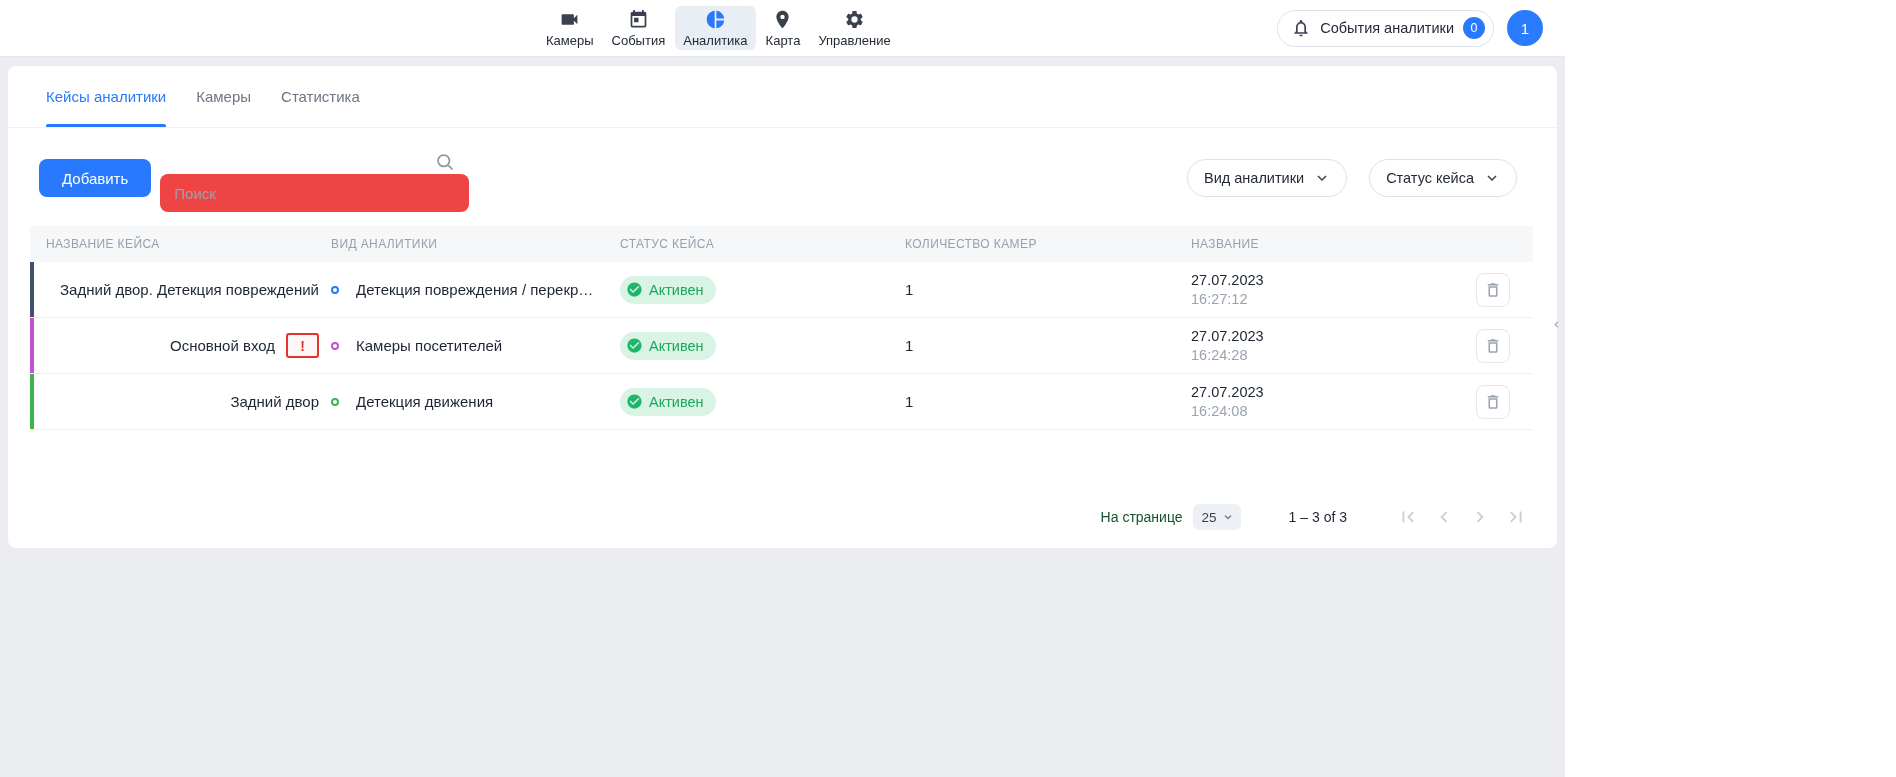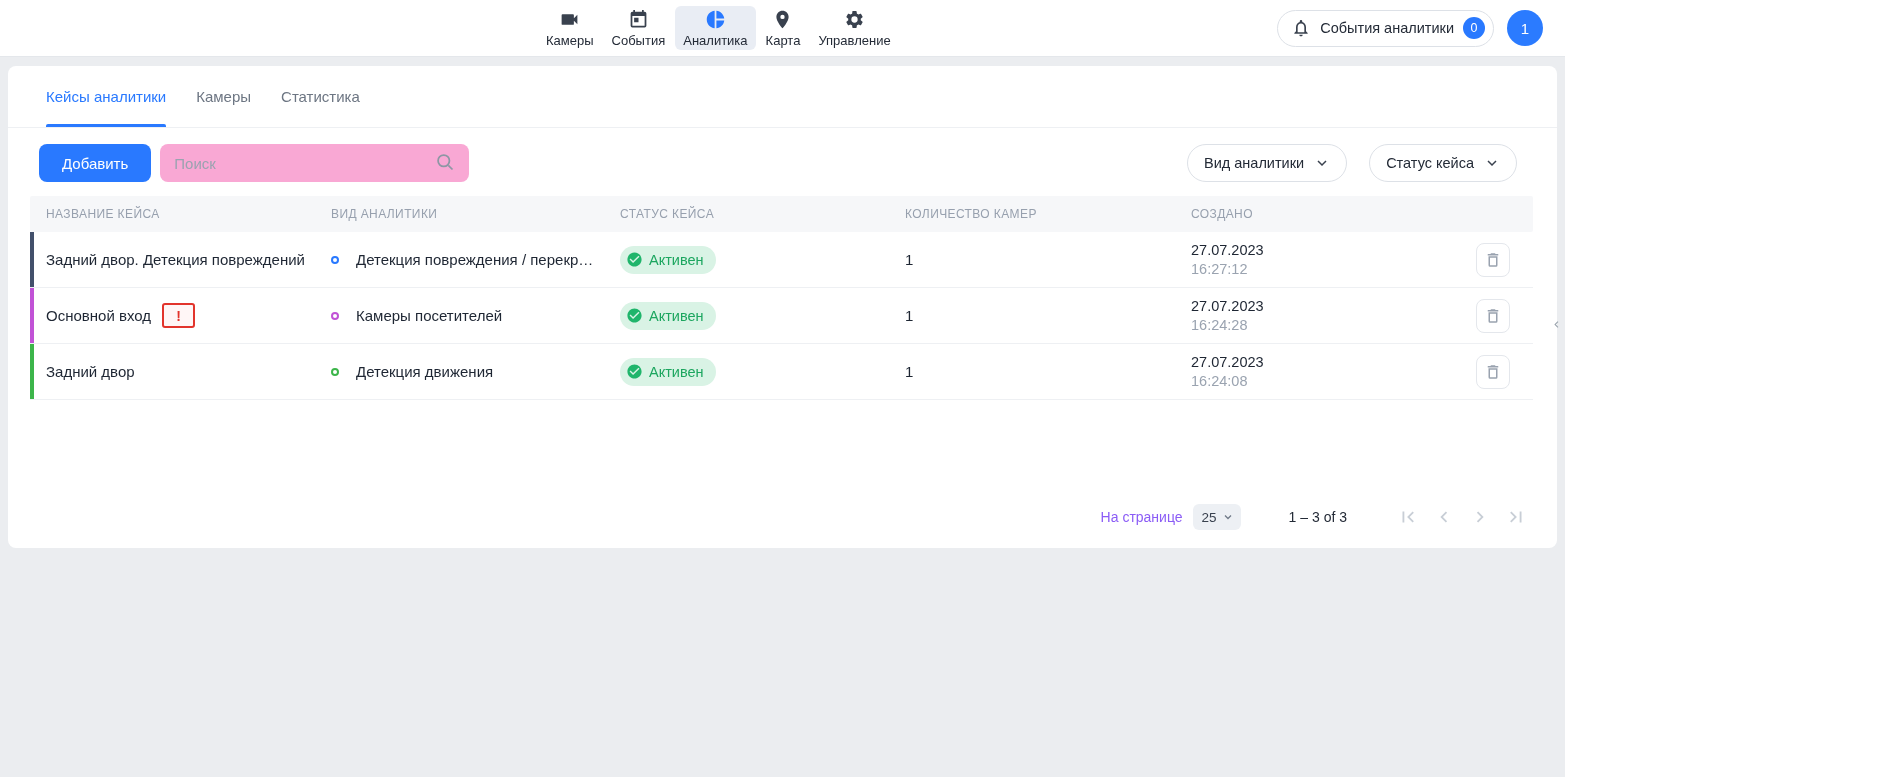--- a/index.html
+++ b/index.html
@@ -30,52 +30,52 @@
   .card { background:#fff; border-radius:8px; height:482px; display:flex; flex-direction:column; }
 
   .tabs { display:flex; gap:30px; padding:0 38px; height:62px; border-bottom:1px solid #eef0f3; flex:none; }
   .tab { position:relative; display:flex; align-items:center; font-size:15px; color:#6d7683; cursor:pointer; white-space:nowrap; }
   .tab.active { color:#2979ff; }
   .tab.active::after { content:""; position:absolute; left:0; right:0; bottom:0; height:3px; background:#2979ff; border-radius:2px 2px 0 0; }
 
   .toolbar { display:flex; align-items:center; margin:16px 40px 0 31px; flex:none; }
   .add-btn { height:38px; padding:0 23px; background:#2979ff; border:none; border-radius:8px; color:#fff; font-size:15px; cursor:pointer; font-family:inherit; }
   .search-box { position:relative; margin-left:9px; }
-  .search-input { width:309px; height:38px; background:#f9a8d4; border:none; border-radius:8px; padding:0 44px 0 14px; font-size:15px; color:#242b37; font-family:inherit; outline:none; }
+  .search-input { width:309px; height:38px; background:#ef4444; border:none; border-radius:8px; padding:0 44px 0 14px; font-size:15px; color:#242b37; font-family:inherit; outline:none;margin-top:30px; }
   .search-input::placeholder { color:#9aa3b0; }
   .search-icon { position:absolute; right:13px; top:8px; pointer-events:none; }
   .search-icon svg { width:21px; height:21px; display:block; }
   .filters { margin-left:auto; display:flex; gap:22px; }
   .filter-pill { display:flex; align-items:center; gap:10px; height:38px; padding:0 16px; border:1px solid #dde1e7; border-radius:19px; background:#fff; font-size:14.5px; color:#242b37; cursor:pointer; font-family:inherit; white-space:nowrap; }
   .filter-pill svg { width:16px; height:16px; display:block; }
 
   
   .table { margin:14px 24px 0 22px; flex:none; }
   .grid { display:grid; grid-template-columns:285px 289px 285px 286px 1fr 80px; align-items:center; padding-left:16px; }
   .thead { background:#f6f7f9; height:36px; border-radius:2px; }
   .th { font-size:12px; color:#97a0ae; letter-spacing:.4px; white-space:nowrap; }
   .trow { position:relative; height:56px; border-bottom:1px solid #eef0f3; }
   .accent { position:absolute; left:0; top:0; bottom:0; width:4px; }
-  .cell-name { display:flex; align-items:center; gap:11px; font-size:15px; color:#1e2633; padding-right:12px; white-space:nowrap; overflow:hidden; }
+  .cell-name { display:flex; align-items:center; gap:11px; font-size:15px; color:#1e2633; padding-right:12px; white-space:nowrap; overflow:hidden;justify-content:flex-end; }
   .warn-box { display:inline-flex; align-items:center; justify-content:center; width:33px; height:25px; border:2px solid #e2342c; border-radius:3px; background:#fff6f6; color:#e2342c; font-size:14px; font-weight:bold; flex:none; }
   .cell-type { display:flex; align-items:center; gap:17px; font-size:15px; color:#1e2633; white-space:nowrap; overflow:hidden; }
   .type-dot { width:8px; height:8px; border-radius:50%; border:2px solid; flex:none; }
   .badge { display:inline-flex; align-items:center; gap:6px; height:28px; padding:0 12px 0 6px; background:#d9f3e5; border-radius:14px; color:#1ca65f; font-size:14.5px; width:fit-content; }
   .badge svg { width:17px; height:17px; fill:#1fb56b; display:block; }
   .cell-count { font-size:15px; color:#1e2633; }
   .cell-date .d1 { font-size:14.5px; color:#1e2633; }
   .cell-date .d2 { font-size:14.5px; color:#9aa3b0; margin-top:3px; }
   .row-actions { display:flex; justify-content:center; }
   .trash-btn { width:34px; height:34px; border:1px solid #e4e7ec; background:#fff; border-radius:8px; display:flex; align-items:center; justify-content:center; cursor:pointer; }
   .trash-btn svg { width:18px; height:18px; fill:#99a2af; display:block; }
 
   
   .spacer { flex:1; }
   .pagination { display:flex; align-items:center; justify-content:flex-end; padding:0 28px 18px 0; flex:none; }
-  .pp-label { font-size:14px; color:#8b5cf6; }
+  .pp-label { font-size:14px; color:#14532d; }
   .pp-select { display:flex; align-items:center; gap:5px; background:#edf0f4; border-radius:6px; height:26px; padding:0 7px 0 9px; margin-left:10px; font-size:13.5px; color:#39414e; cursor:pointer; }
   .pp-select svg { width:12px; height:12px; display:block; }
   .range { margin-left:48px; font-size:14px; color:#242b37; }
   .pager { display:flex; gap:10px; margin-left:48px; }
   .pager-btn { width:26px; height:26px; display:flex; align-items:center; justify-content:center; cursor:pointer; }
   .pager-btn svg { width:22px; height:22px; fill:#c8ced6; display:block; }
 
   .edge-handle { position:absolute; left:1550px; top:318px; }
   .edge-handle svg { width:13px; height:13px; fill:#9aa3ad; display:block; }
 </style>
@@ -186,21 +186,21 @@
           </button>
         </div>
       </div>
 
       <div class="table">
         <div class="grid thead">
           <div class="th">НАЗВАНИЕ КЕЙСА</div>
           <div class="th">ВИД АНАЛИТИКИ</div>
           <div class="th">СТАТУС КЕЙСА</div>
           <div class="th">КОЛИЧЕСТВО КАМЕР</div>
-          <div class="th">СОЗДАНО</div>
+          <div class="th">НАЗВАНИЕ</div>
           <div class="th"></div>
         </div>
 
         <div class="grid trow">
           <span class="accent" style="background: rgb(66, 80, 107);"></span>
           <div class="cell-name">
             <span>Задний двор. Детекция повреждений</span>
           </div>
           <div class="cell-type">
             <span class="type-dot" style="border-color: rgb(41, 121, 255);"></span>

